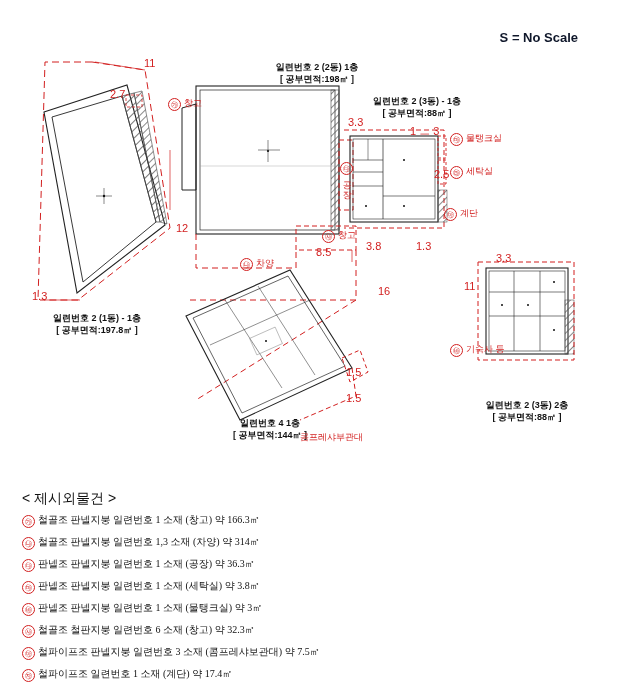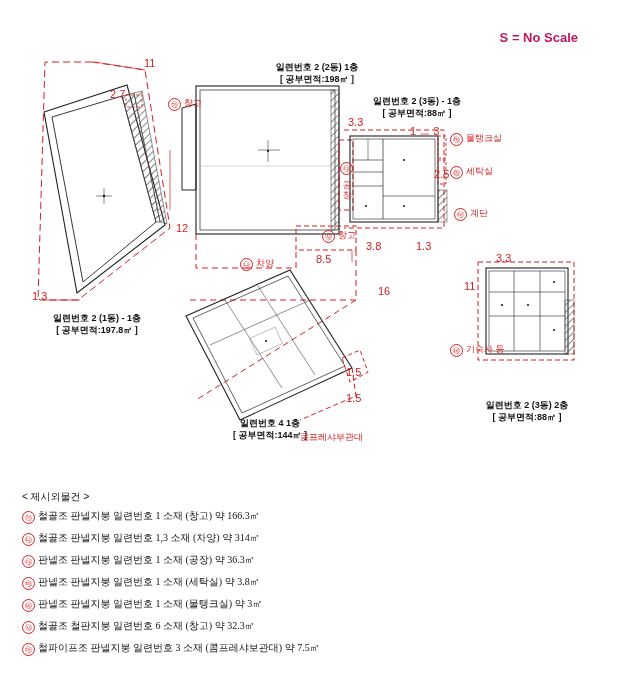--- a/index.html
+++ b/index.html
@@ -15,28 +15,28 @@
   .lbl{font-size:9px;line-height:1.25;white-space:nowrap;}
   .lbl-b{font-weight:bold;}
   .red{color:#d21f1f;}
   .ctr{text-align:center;}
 
   
   svg#plan{position:absolute;left:0;top:0;width:618px;height:700px;}
 
   
   #legend{position:absolute;left:22px;top:490px;width:580px;}
-  #legend .ltitle{font-size:10px;margin-bottom:7px;}
+  #legend .ltitle{font-size:14px;margin-bottom:7px;}
   #legend .lrow{font-size:10px;line-height:1.0;margin-bottom:9px;white-space:nowrap;font-family:Liberation Serif, serif;}
   .circ{
     display:inline-block;width:11px;height:11px;border:1px solid #111;border-radius:50%;
     font-size:7.5px;line-height:11px;text-align:center;vertical-align:-1px;margin-right:3px;
   }
   .circ-red{border-color:#d21f1f;color:#d21f1f;}
-  .noscale{position:absolute;right:40px;top:30px;font-size:13px;font-weight:bold;color:#be185d;}
+  .noscale{position:absolute;right:40px;top:30px;font-size:13px;font-weight:bold;color:#0f172a;}
   .tagbox{position:absolute;font-size:9px;text-align:center;line-height:1.3;}
   .dim{position:absolute;font-size:11px;color:#d21f1f;}
 </style>
 </head>
 <body>
 
 <svg id="plan" viewBox="0 0 618 700">
   <defs>
     <pattern id="hatch" width="6" height="6" patternTransform="rotate(45)" patternUnits="userSpaceOnUse">
       <line x1="0" y1="0" x2="0" y2="6" stroke="#555" stroke-width="1.6"></line>
@@ -191,38 +191,38 @@
 </div>
 
 <div class="abs lbl red" style="left:450px;top:133px;">
   <span class="circ circ-red">㉲</span><span>물탱크실</span>
 </div>
 
 <div class="abs lbl red" style="left:450px;top:166px;">
   <span class="circ circ-red">㉱</span><span>세탁실</span>
 </div>
 
-<div class="abs lbl red" style="left:454px;top:208px;">
+<div class="abs lbl red" style="left:444px;top:208px;">
   <span class="circ circ-red">㉵</span><span>계단</span>
 </div>
 
 <div class="abs lbl red" style="left:450px;top:344px;">
   <span class="circ circ-red">㉳</span><span>기숙사 등</span>
 </div>
 
 <div class="abs lbl red" style="left:300px;top:432px;">
   <span>콤프레샤부관대</span>
 </div>
 
 <div class="dim" style="left:144px;top:57px;">11</div>
 <div class="dim" style="left:110px;top:88px;">2.7</div>
 <div class="dim" style="left:176px;top:222px;">12</div>
 <div class="dim" style="left:32px;top:290px;">1.3</div>
 
-<div class="dim" style="left:316px;top:253px;">8.5</div>
+<div class="dim" style="left:316px;top:246px;">8.5</div>
 <div class="dim" style="left:378px;top:285px;">16</div>
 
 <div class="dim" style="left:348px;top:116px;">3.3</div>
 <div class="dim" style="left:410px;top:124px;">1 ㅡ 3</div>
 <div class="dim" style="left:434px;top:168px;">2.5</div>
 <div class="dim" style="left:416px;top:240px;">1.3</div>
 <div class="dim" style="left:366px;top:240px;">3.8</div>
 
 <div class="dim" style="left:346px;top:366px;">1.5</div>
 <div class="dim" style="left:346px;top:392px;">1.5</div>
@@ -247,13 +247,16 @@
   </div>
   <div class="lrow">
     <span class="circ circ-red">㉳</span><span>판넬조 판넬지붕 일련번호 1 소재 (물탱크실) 약 3㎡</span>
   </div>
   <div class="lrow">
     <span class="circ circ-red">㉴</span><span>철골조 철판지붕 일련번호 6 소재 (창고) 약 32.3㎡</span>
   </div>
   <div class="lrow">
     <span class="circ circ-red">㉵</span><span>철파이프조 판넬지붕 일련번호 3 소재 (콤프레샤보관대) 약 7.5㎡</span>
   </div>
+  <div class="lrow">
+    <span class="circ circ-red">㉶</span><span>철파이프조 일련번호 1 소재 (계단) 약 17.4㎡</span>
+  </div>
 </div>
 
 </body></html>

